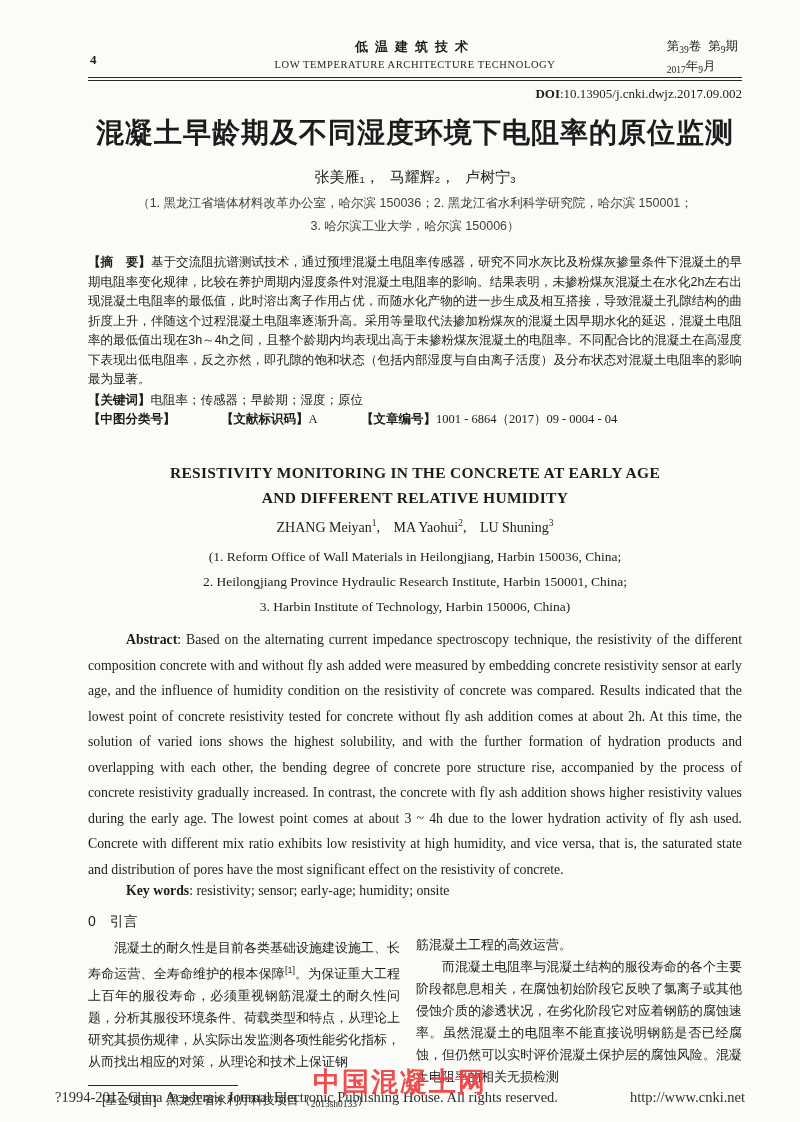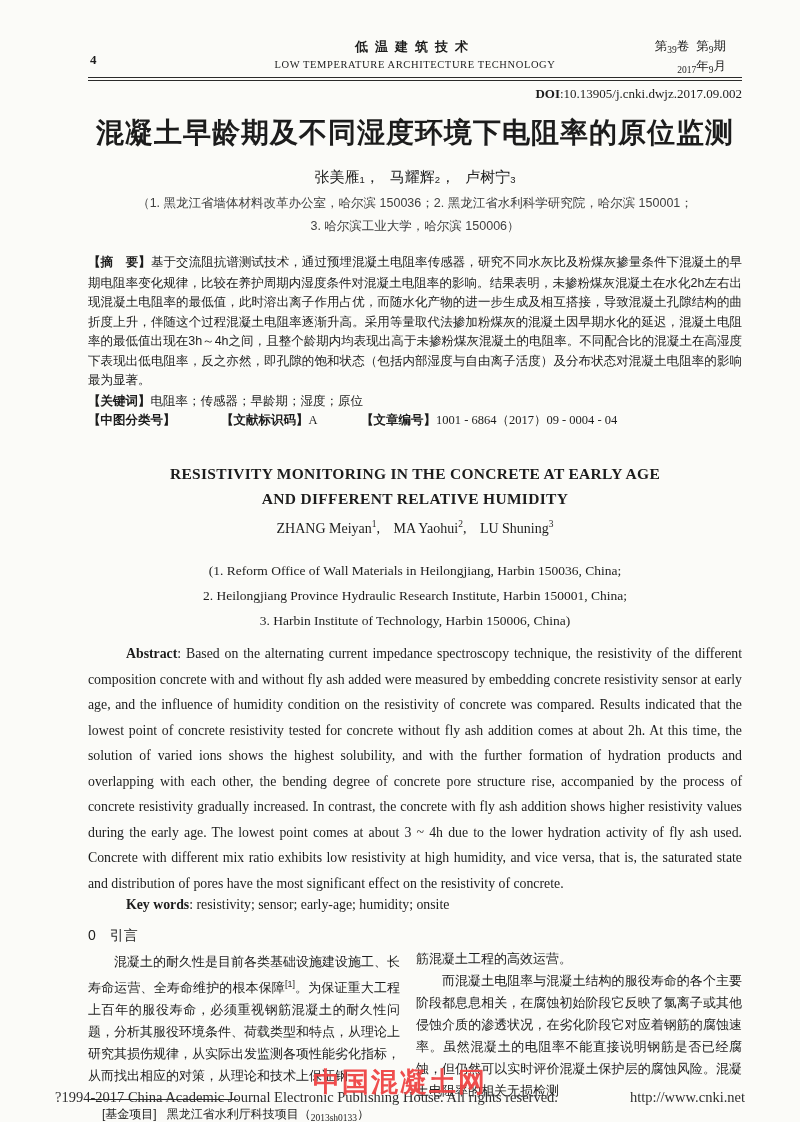--- a/index.html
+++ b/index.html
@@ -18,57 +18,57 @@
   .hdr { position: relative; height: 34px; }
   .hdr-page-num {
     position: absolute; left: 2px; top: 14px;
     font-family: "Liberation Serif", serif; font-weight: bold; font-size: 13px;
   }
   .hdr-center { text-align: center; }
   .hdr-journal-cn { font-size: 13px; letter-spacing: 7px; font-weight: 600; }
   .hdr-journal-en {
     font-family: "Liberation Serif", serif; font-size: 10.5px; letter-spacing: 0.6px; margin-top: 3px;
   }
-  .hdr-right { position: absolute; right: 16px; top: 0; text-align: right; font-size: 12.5px; line-height: 16px; }
+  .hdr-right { position: absolute; right: 4px; top: 0; text-align: left; font-size: 12.5px; line-height: 16px; }
   .sub-num { font-size: 9.5px; vertical-align: -3px; font-family: "Liberation Serif", serif; }
   .hdr-rule { margin-top: 5px; border-top: 1.5px solid #2a2a2a; border-bottom: 1px solid #2a2a2a; height: 4px; }
 
   .doi-line {
     text-align: right; margin-top: 5px; font-size: 13px;
     font-family: "Liberation Serif", serif;
   }
   .doi-line b { font-weight: bold; }
 
   
   .title-cn { margin-top: 12px; text-align: center; font-size: 28px; font-weight: 700; letter-spacing: 1px; }
   .authors-cn { margin-top: 16px; text-align: center; font-size: 15px; }
   .authors-cn sup { font-size: 9.5px; vertical-align: -1px; }
   .authors-cn .sep { margin: 0 6px 0 0; }
   .affil-cn { margin-top: 5px; text-align: center; font-size: 12.5px; line-height: 23px; color: #404040; }
 
   
   .abs-cn { margin-top: 15px; font-size: 12.5px; line-height: 19.5px; text-align: justify; }
-  .abs-cn .lbl, .kw-cn .lbl, .clc-line .lbl { font-weight: 700; font-family: Liberation Mono, monospace; }
+  .abs-cn .lbl, .kw-cn .lbl, .clc-line .lbl { font-weight: 700; }
   .kw-cn { margin-top: 2px; font-size: 12.5px; }
   .clc-line { margin-top: 2px; font-size: 12.5px; }
   .clc-line .seg { display: inline-block; }
   .clc-line .gap1 { margin-left: 42px; }
   .clc-line .gap2 { margin-left: 40px; }
   .clc-line .val { font-family: "Liberation Serif", serif; }
 
   
   .title-en {
     margin-top: 32px; text-align: center;
     font-family: "Liberation Serif", serif; font-weight: bold;
     font-size: 15.5px; line-height: 25px; letter-spacing: 0.3px;
   }
   .authors-en { margin-top: 9px; text-align: center; font-family: "Liberation Serif", serif; font-size: 14px; }
   .authors-en sup { font-size: 9.5px; }
   .authors-en .sep { margin-right: 10px; }
-  .affil-en { margin-top: 21px; text-align: center; font-family: "Liberation Serif", serif; font-size: 13.5px; line-height: 25px; }
+  .affil-en { margin-top: 8px; text-align: center; font-family: "Liberation Serif", serif; font-size: 13.5px; line-height: 25px; }
 
   .abs-en {
     margin-top: 8px; font-family: "Liberation Serif", serif;
     font-size: 13.8px; line-height: 25.5px; text-align: justify; text-indent: 38px;
   }
   .abs-en b, .kw-en b { font-weight: bold; }
   .kw-en { margin-top: 1px; font-family: "Liberation Serif", serif; font-size: 13.8px; text-indent: 38px; }
 
   
   .columns { margin-top: 14px; display: flex; gap: 16px; align-items: center; }

